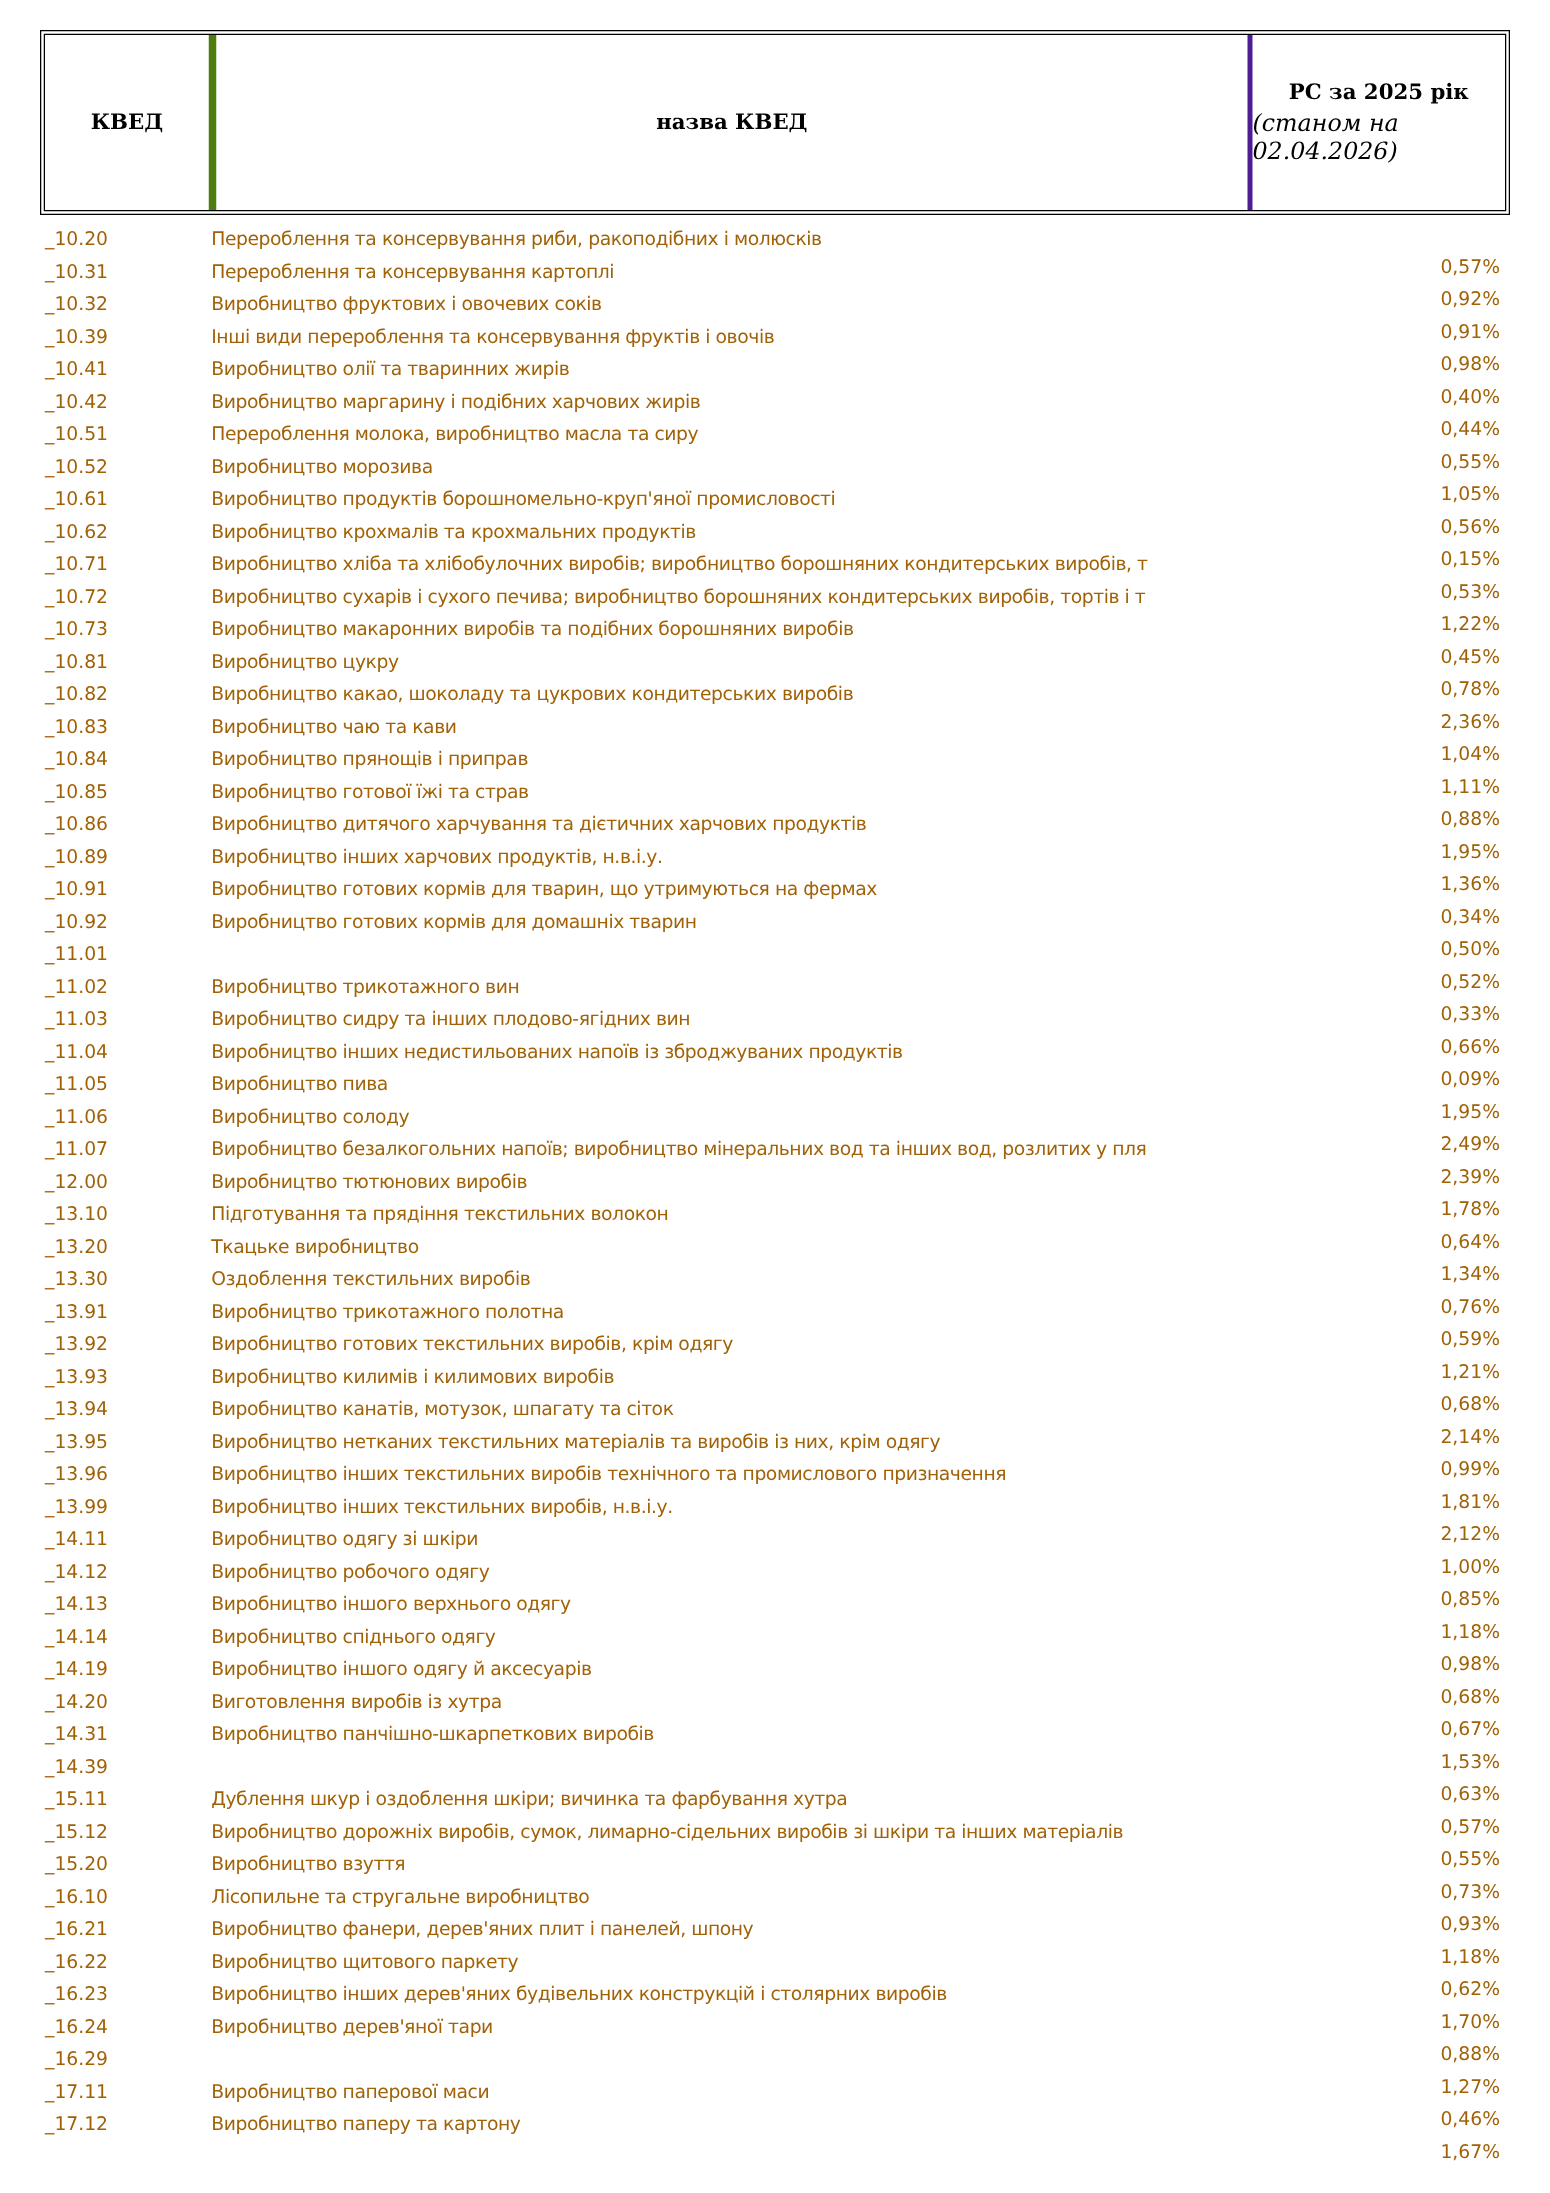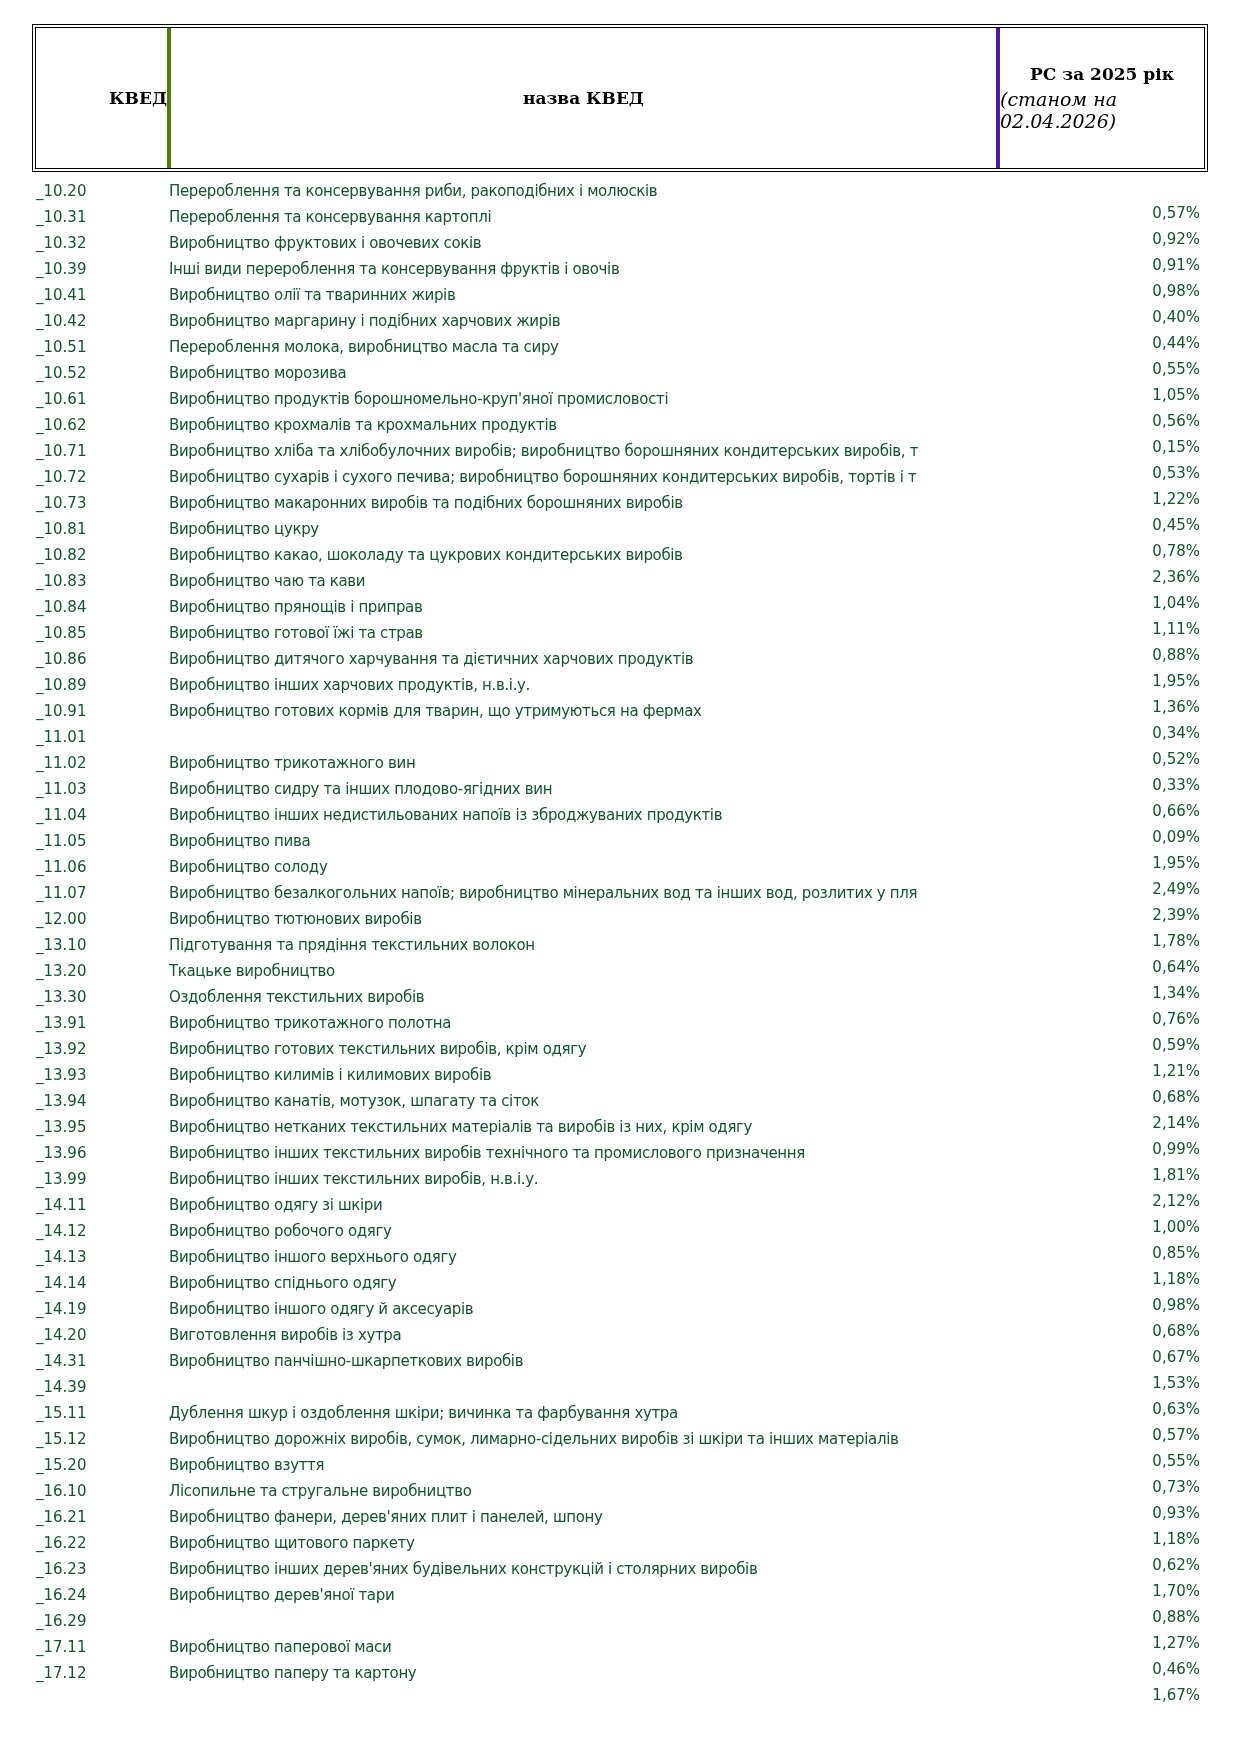--- a/index.html
+++ b/index.html
@@ -8,29 +8,29 @@
   .hdr {
     position: relative; height: 140px;
     border: 4px double #000;
     box-sizing: content-box;
     display: flex;
   }
   .hdr-cell {
     display: flex; flex-direction: column; align-items: center; justify-content: center;
     font-family: "DejaVu Serif", serif; color: #000;
   }
-  .hdr-cell.c1 { width: 131px; border-right: 4px solid #4d7c0f; align-items: flex-end; }
+  .hdr-cell.c1 { width: 131px; border-right: 6px solid #4d7c0f; }
   .hdr-cell.c2 { width: 825px; border-right: 4px solid #4c1d95; }
   .hdr-cell.c3 { flex: 1; }
   .hdr-title { font-weight: bold; font-size: 17px; }
   .hdr-sub { font-style: italic; font-size: 19px; margin-top: 4px; }
   .rows { margin-top: 6px; }
   .row {
     display: flex; height: 26px; align-items: center;
-    font-family: "DejaVu Sans", sans-serif; font-size: 15px; color: #14532d;
+    font-family: "DejaVu Sans", sans-serif; font-size: 15px; color: #a16207;
     white-space: nowrap;
   }
   .row .code { width: 135px; padding-left: 4px; box-sizing: border-box; flex: none; }
   .row .name { width: 825px; overflow: hidden; flex: none; padding-left: 2px; box-sizing: border-box; letter-spacing: -0.35px; }
   .row .val { flex: 1; text-align: right; padding-right: 8px; margin-top: 43px; }
 </style>
 </head>
 <body>
 
 <div class="page">
@@ -146,20 +146,25 @@
         <span class="code">_10.89</span>
         <span class="name">Виробництво інших харчових продуктів, н.в.і.у.</span>
         <span class="val">1,36%</span>
       </div>
       <div class="row">
         <span class="code">_10.91</span>
         <span class="name">Виробництво готових кормів для тварин, що утримуються на фермах</span>
         <span class="val">0,34%</span>
       </div>
       <div class="row">
+        <span class="code">_10.92</span>
+        <span class="name">Виробництво готових кормів для домашніх тварин</span>
+        <span class="val">0,50%</span>
+      </div>
+      <div class="row">
         <span class="code">_11.01</span>
         <span class="val">0,52%</span>
       </div>
       <div class="row">
         <span class="code">_11.02</span>
         <span class="name">Виробництво трикотажного вин</span>
         <span class="val">0,33%</span>
       </div>
       <div class="row">
         <span class="code">_11.03</span>

